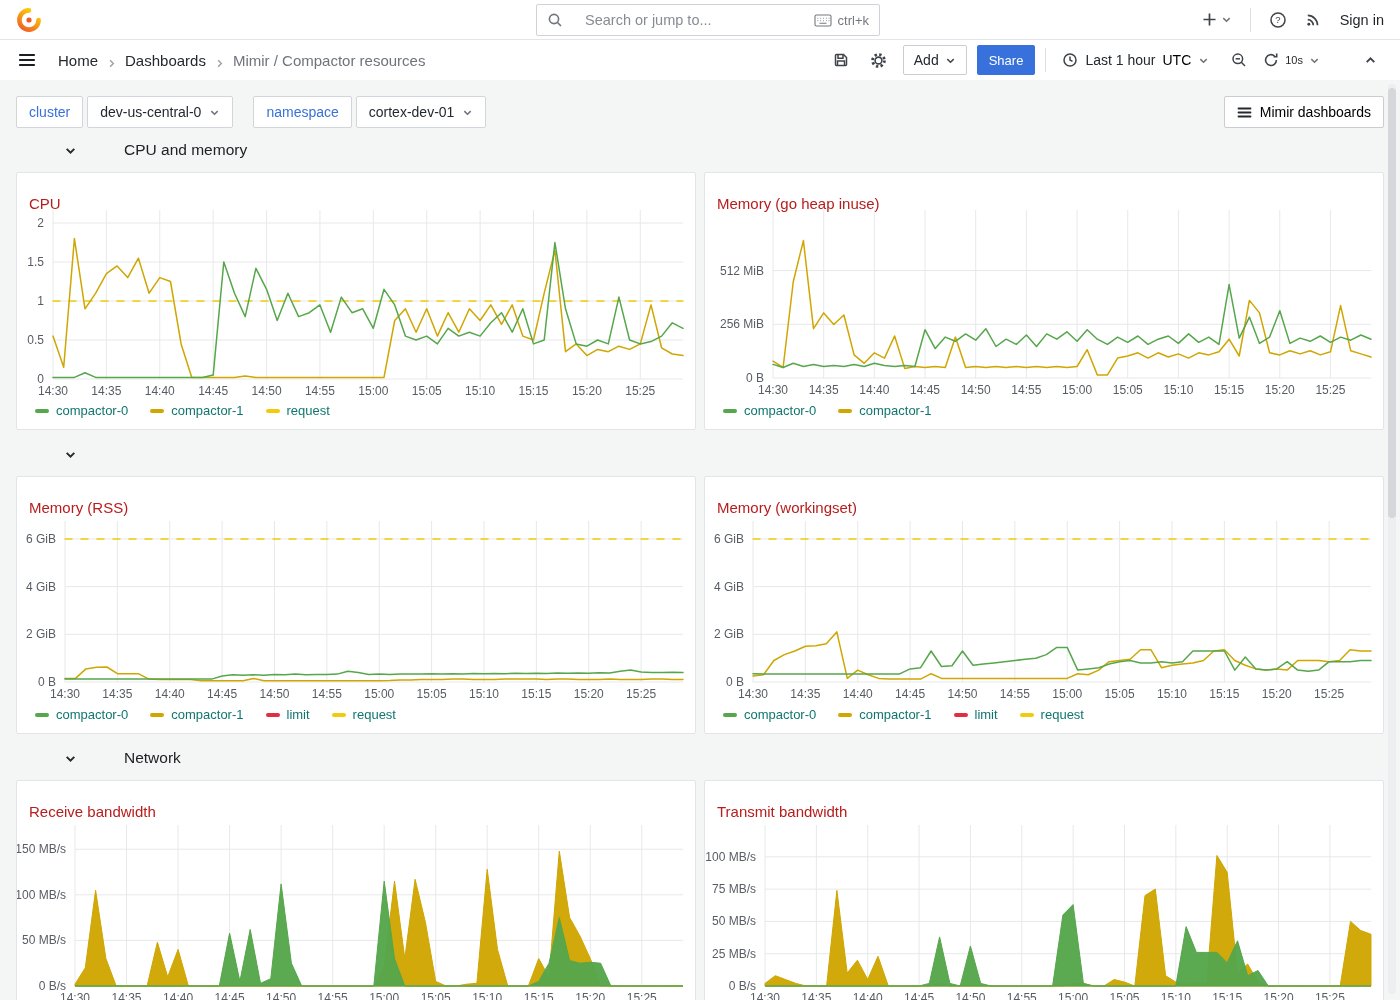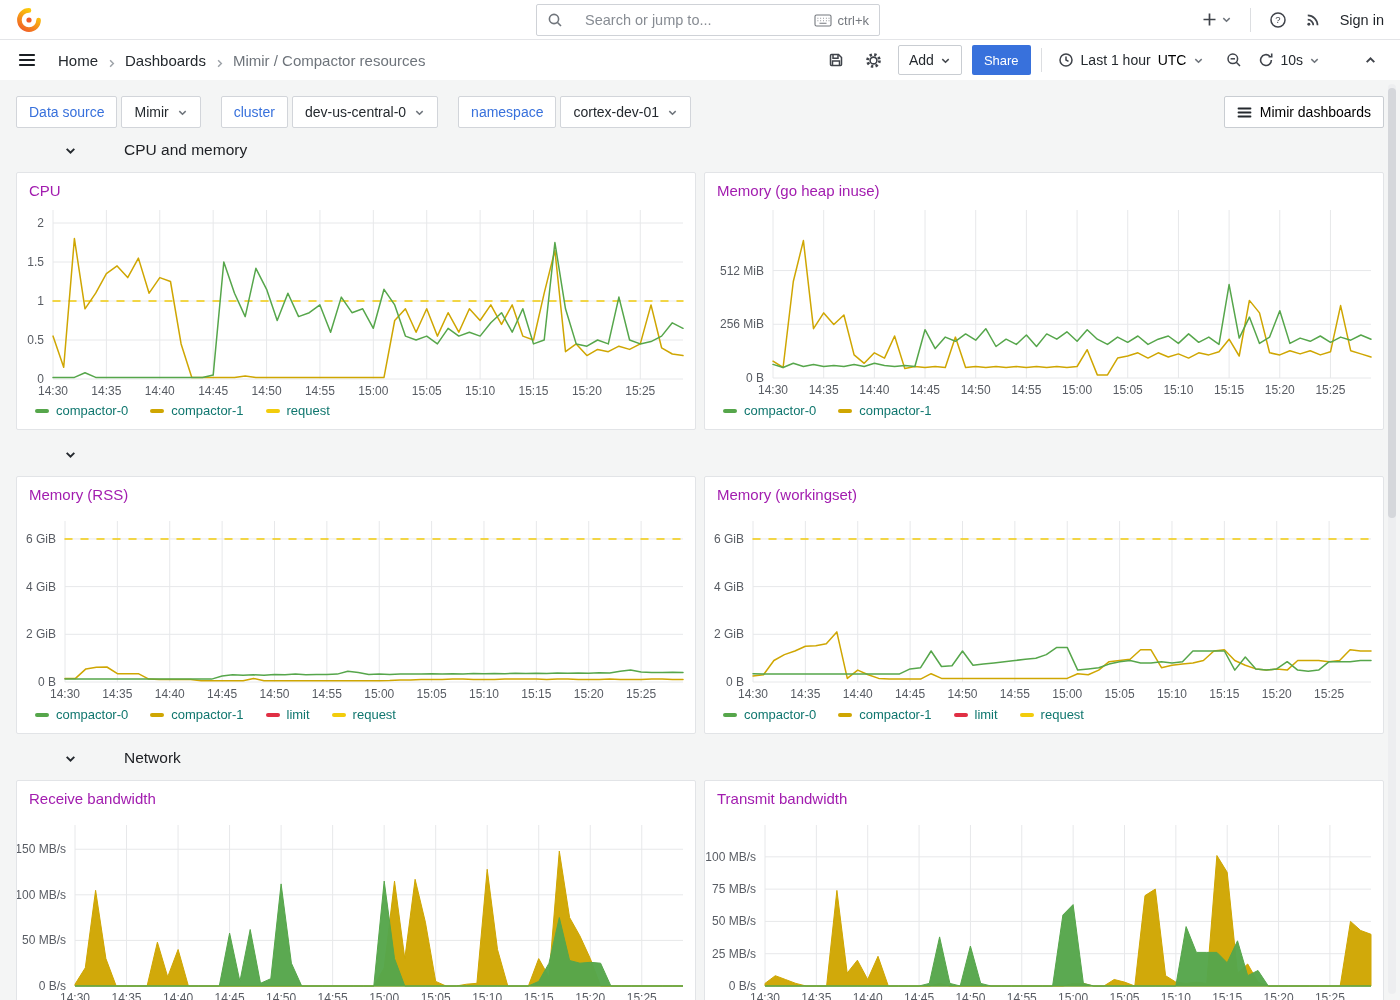--- a/index.html
+++ b/index.html
@@ -30,21 +30,21 @@
   .crumb.current { color:#6E747B; cursor:default; }
   .toolbar { margin-left:auto; display:flex; align-items:center; gap:10px; }
   .icon-btn { width:28px; height:28px; display:flex; align-items:center; justify-content:center;
     border-radius:2px; cursor:pointer; }
   .btn-outline { height:30px; display:flex; align-items:center; gap:6px; padding:0 10px;
     border:1px solid #C9CDD2; border-radius:2px; background:#fff; font-size:14px; color:#24292E; cursor:pointer; }
   .btn-primary { height:30px; display:flex; align-items:center; padding:0 12px; border-radius:2px;
     background:#3871DC; color:#fff; font-size:13px; cursor:pointer; border:none; }
   .timepick { display:flex; align-items:center; gap:7px; height:30px; padding:0 6px; cursor:pointer; font-size:14px; }
   .tz { color:#000000; }
-  .refresh-grp { display:flex; align-items:center; gap:6px; cursor:pointer; font-size:14px; }
+  .refresh-grp { display:flex; align-items:center; gap:6px; cursor:pointer; font-size:11px; }
   .collapse-btn { margin-left:26px; }
 
   
   .filters { position:absolute; left:16px; top:96px; width:1368px; height:32px; display:flex; align-items:center; }
   .var-pair { display:flex; align-items:center; gap:4px; margin-right:20px; }
   .var-label { height:32px; display:flex; align-items:center; padding:0 12px; background:#fff;
     border:1px solid #D2D5DA; border-radius:2px; color:#3871DC; font-size:14px; cursor:pointer; }
   .var-value { height:32px; display:flex; align-items:center; gap:8px; padding:0 12px; background:#fff;
     border:1px solid #D2D5DA; border-radius:2px; color:#24292E; font-size:14px; cursor:pointer; }
   .dash-btn { margin-left:auto; height:32px; display:flex; align-items:center; gap:8px; padding:0 12px;
@@ -56,21 +56,21 @@
   #sec-cpu { left:24px; top:141px; }
   #sec-collapsed { left:24px; top:448px; }
   #sec-net { left:24px; top:749px; }
 
   
   .panel { position:absolute; width:680px; height:258px; background:#fff;
     border:1px solid #E2E4E7; border-radius:2px; }
   #p0 { left:16px;  top:172px; } #p1 { left:704px; top:172px; }
   #p2 { left:16px;  top:476px; } #p3 { left:704px; top:476px; }
   #p4 { left:16px;  top:780px; } #p5 { left:704px; top:780px; }
-  .panel-title { position:absolute; left:12px; top:9px; font-size:15px; font-weight:500; color:#a21caf; }
+  .panel-title { position:absolute; left:12px; top:22px; font-size:15px; font-weight:500; color:#b91c1c; }
   .plot-svg { position:absolute; left:0; top:0; }
   .legend { position:absolute; left:18px; top:230px; display:flex; gap:22px; align-items:center; }
   .legend-item { display:flex; align-items:center; gap:7px; font-size:13px; color:#0f766e; cursor:pointer; }
   .swatch { width:14px; height:4px; border-radius:2px; display:inline-block; }
   .grid { stroke:#E7E8EA; stroke-width:1; }
   .tick { fill:#585C63; font-size:12px; font-family:"Liberation Sans",sans-serif; }
 
   
   .scroll-track { position:absolute; right:4px; top:84px; width:8px; height:910px; background:#EDEEF0; border-radius:4px; }
   .scroll-thumb { position:absolute; right:4px; top:88px; width:8px; height:430px; background:#D5D7DB; border-radius:4px; }
@@ -221,31 +221,20 @@
     </div>
     <span class="icon-btn collapse-btn">
       <svg width="13" height="13" viewBox="0 0 12 12" fill="none" stroke="#3F434A" stroke-width="1.8">
           <path d="M2.5 7.5 6 4l3.5 3.5"></path>
         </svg>
     </span>
   </div>
 </div>
 
 <div class="filters">
-  <div class="var-pair">
-    <span class="var-label">Data source</span>
-    <span class="var-value">
-      <span>Mimir</span>
-      <span class="icon">
-        <svg width="11" height="11" viewBox="0 0 12 12" fill="none" stroke="#6E747B" stroke-width="1.6">
-            <path d="M2.5 4.5 6 8l3.5-3.5"></path>
-          </svg>
-      </span>
-    </span>
-  </div>
   <div class="var-pair">
     <span class="var-label">cluster</span>
     <span class="var-value">
       <span>dev-us-central-0</span>
       <span class="icon">
         <svg width="11" height="11" viewBox="0 0 12 12" fill="none" stroke="#6E747B" stroke-width="1.6">
             <path d="M2.5 4.5 6 8l3.5-3.5"></path>
           </svg>
       </span>
     </span>

